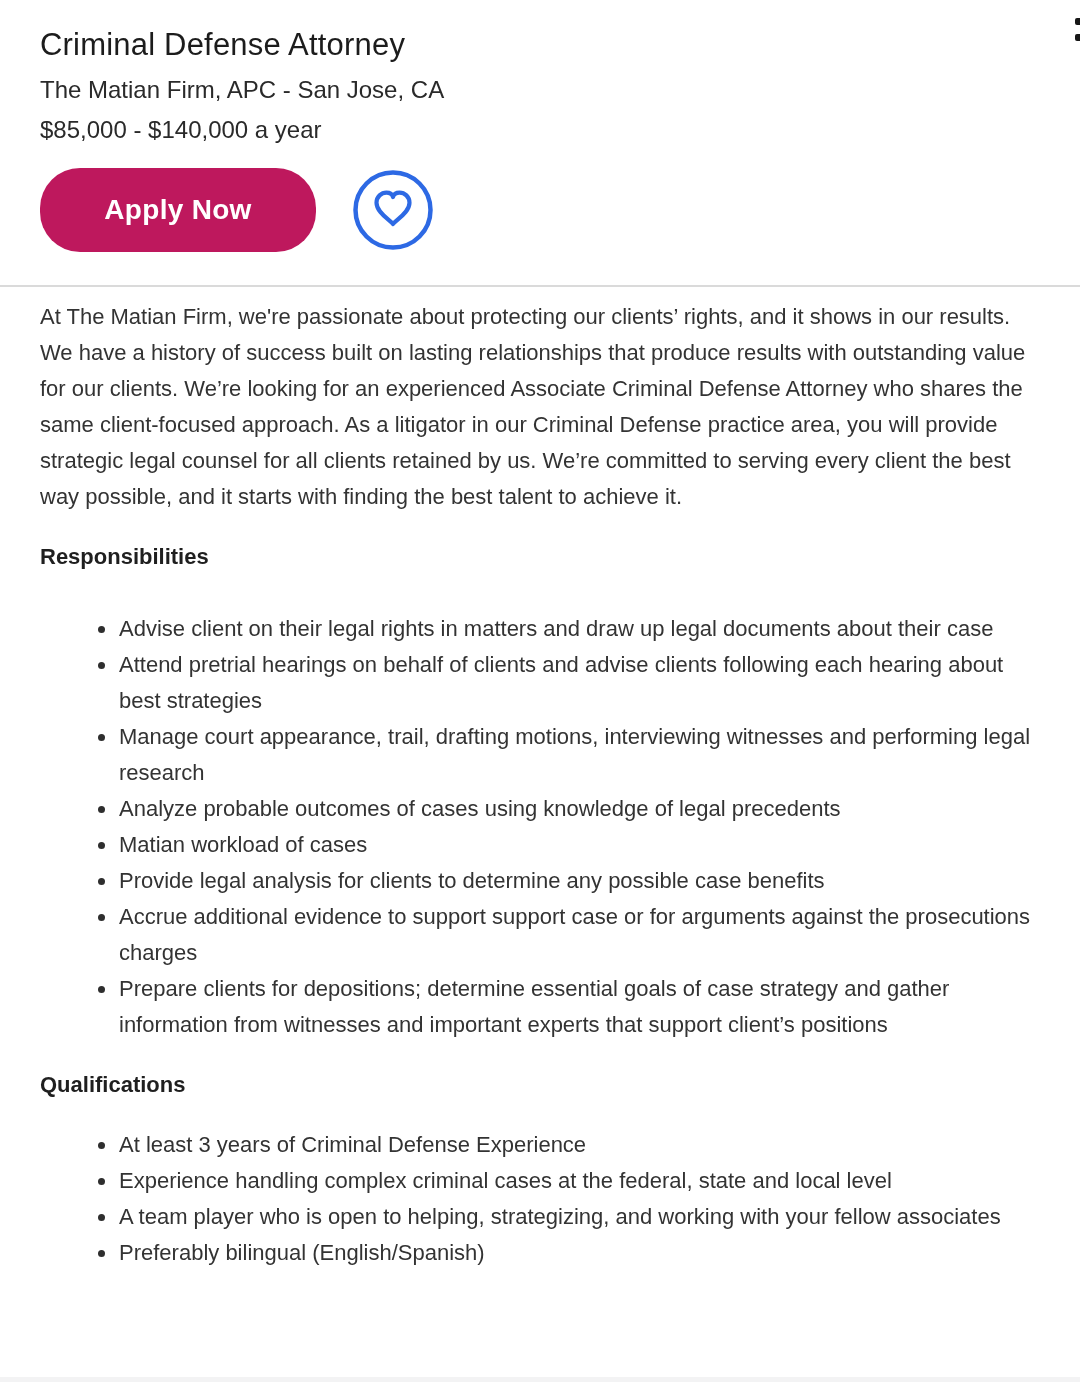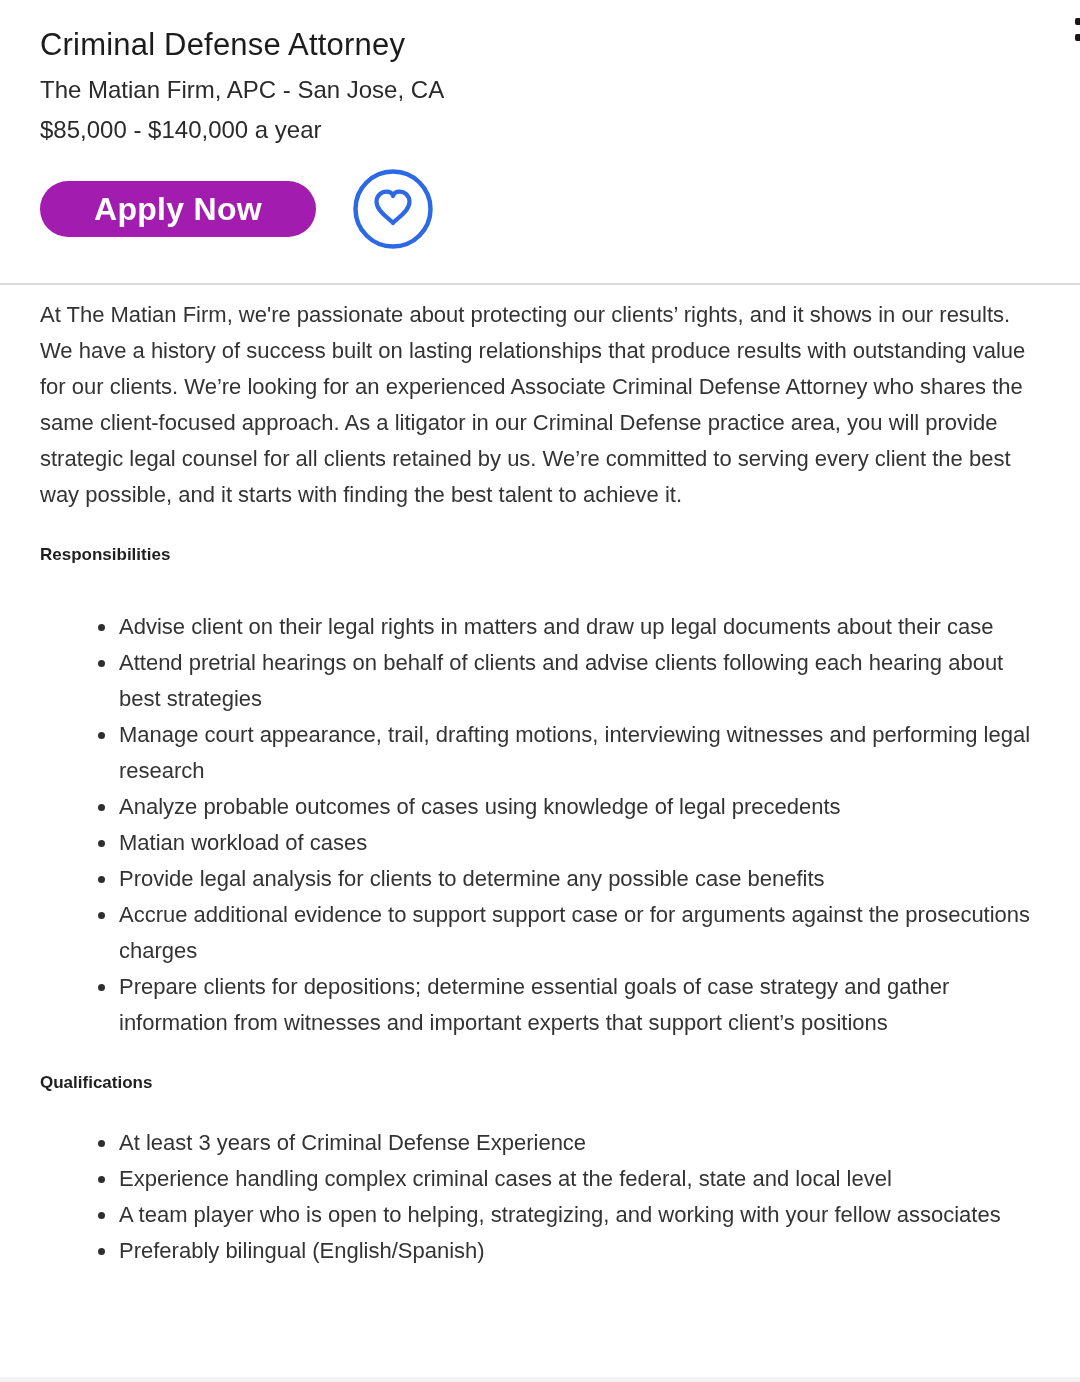--- a/index.html
+++ b/index.html
@@ -47,27 +47,27 @@
     display: flex;
     align-items: center;
     gap: 36px;
     margin-top: 18px;
   }
   .apply-btn {
     display: flex;
     align-items: center;
     justify-content: center;
     width: 276px;
-    height: 56px;
-    background: #a21caf;
+    height: 84px;
+    background: #be185d;
     border: none;
     border-radius: 40px;
     color: #ffffff;
     font-family: "Liberation Sans", sans-serif;
-    font-size: 32px;
+    font-size: 28px;
     font-weight: bold;
     letter-spacing: 0.3px;
     cursor: pointer;
   }
   .save-btn {
     width: 82px;
     height: 82px;
     background: #ffffff;
     border: none;
     padding: 0;
@@ -82,21 +82,21 @@
   }
   .description {
     padding: 12px 42px 0 40px;
   }
   .intro {
     font-size: 22px;
     line-height: 36px;
     color: #333333;
   }
   .section-heading {
-    font-size: 17px;
+    font-size: 22px;
     font-weight: bold;
     color: #1f1f1f;
     margin-top: 28px;
     line-height: 28px;
   }
   .desc-list {
     margin-top: 40px;
     padding-left: 58px;
     list-style: none;
   }

